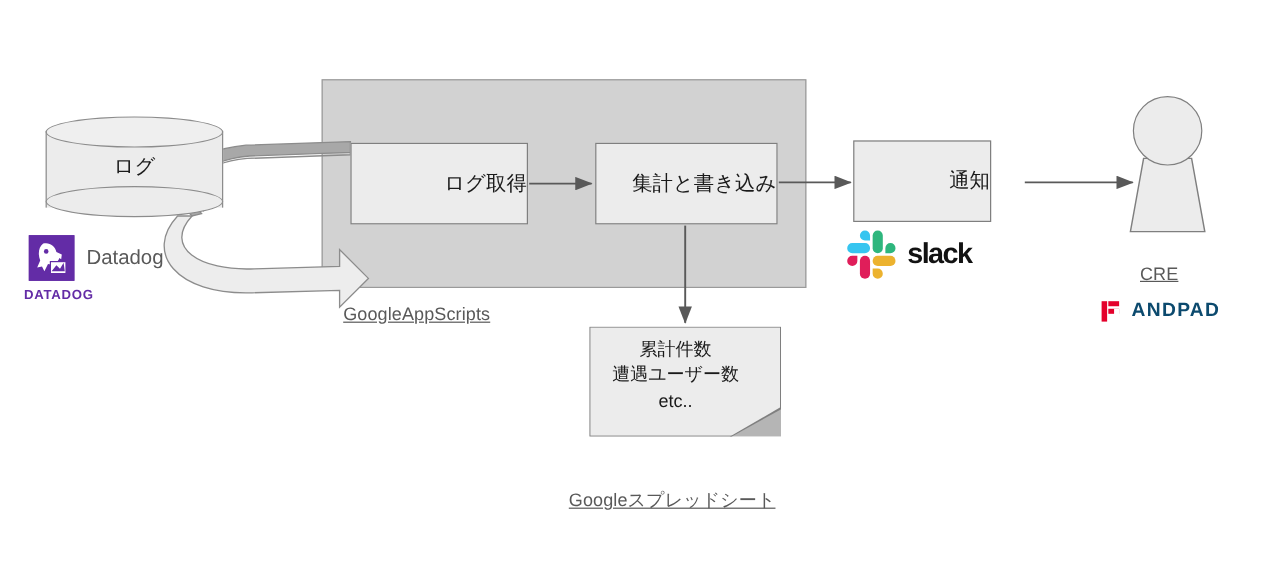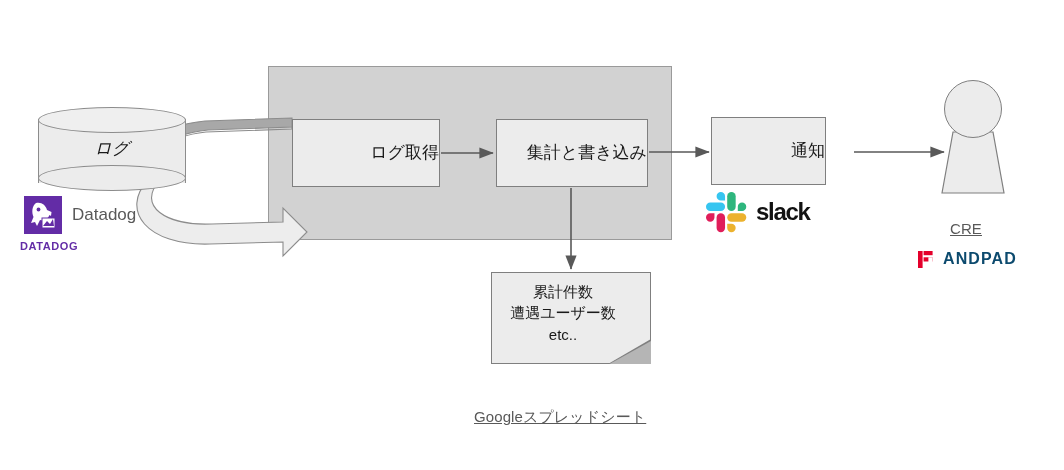--- a/index.html
+++ b/index.html
@@ -54,21 +54,21 @@
     box-sizing: border-box;
     display: flex;
     align-items: center;
     justify-content: flex-end;
   }
   #box-fetch   { left: 292px; top: 119px; width: 148px; height: 68px; }
   #box-agg     { left: 496px; top: 119px; width: 152px; height: 68px; }
   #box-notify  { left: 711px; top: 117px; width: 115px; height: 68px; }
 
   
-  .cyl-wrap { left: 38px; top: 110px; width: 138px; height: 82px; font-style: italic; }
+  .cyl-wrap { left: 38px; top: 100px; width: 138px; height: 82px; }
   .cyl-body {
     position: absolute; left: 0; top: 9px;
     width: 148px; height: 64px;
     background: #ececec;
     border-left: 1px solid #8c8c8c;
     border-right: 1px solid #8c8c8c;
     box-sizing: border-box;
   }
   .cyl-bottom {
     position: absolute; left: 0; top: 55px;
@@ -160,20 +160,21 @@
 
   svg { display: block; overflow: visible; }
   .svg-layer { left: 0; top: 0; width: 1064px; height: 470px; pointer-events: none; }
 </style>
 </head>
 <body>
 
 <div id="canvas">
 
   <div class="abs gas-container"></div>
+  <div class="abs caption gas-caption">GoogleAppScripts</div>
 
   <svg class="abs svg-layer">
     <defs>
       <marker id="arrowhead" markerWidth="9" markerHeight="7" refX="8.5" refY="3.5" orient="auto">
         <polygon points="0 0, 9 3.5, 0 7" fill="#595959"></polygon>
       </marker>
     </defs>
 
     <line x1="441" y1="153" x2="493" y2="153" stroke="#595959" stroke-width="1.6" marker-end="url(#arrowhead)"></line>
 

